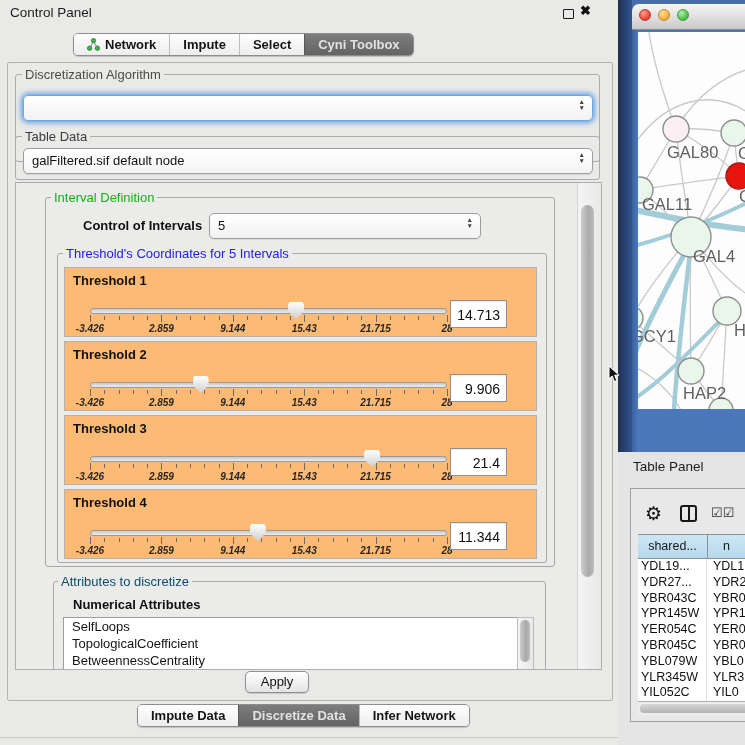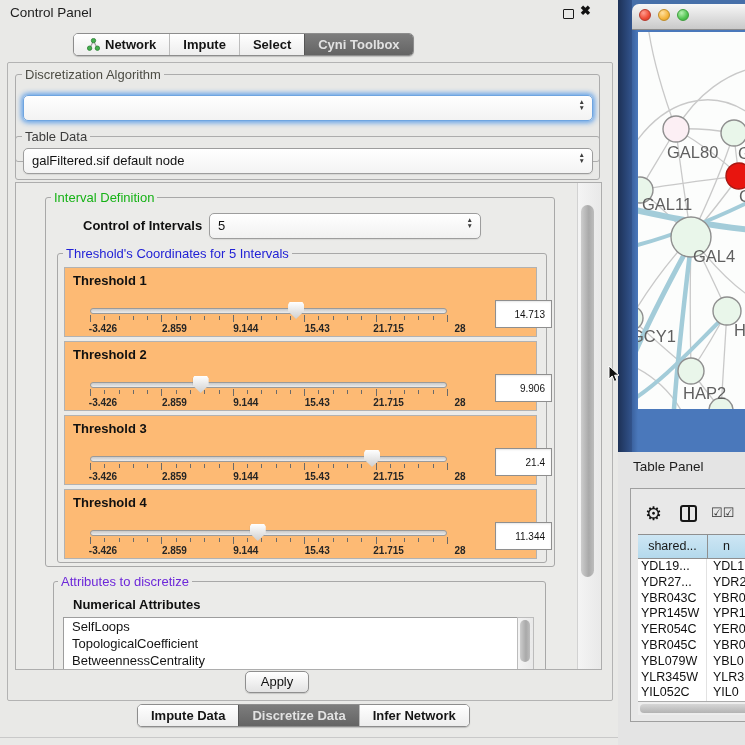--- a/index.html
+++ b/index.html
@@ -55,24 +55,24 @@
   .thr-label{position:absolute;left:8px;top:5px;font-size:13px;font-weight:bold;color:#101010;}
   .slider{position:absolute;left:25px;top:33px;width:357px;height:20px;}
   .rail{position:absolute;left:0;right:0;top:7px;height:4px;border:1px solid #9a9a9a;border-radius:3px;
         background:linear-gradient(#c9c9c9,#ececec);}
   .handle{position:absolute;top:1px;width:16px;height:17px;background:linear-gradient(#ffffff,#cfcfcf);
           clip-path:polygon(10% 0,90% 0,100% 14%,100% 55%,50% 100%,0 55%,0 14%);
           filter:drop-shadow(0 0 1px #787878);}
   .ticks{position:absolute;left:25px;top:47px;width:357px;height:8px;}
   .tick{position:absolute;top:1px;width:1px;height:4px;background:#6a6a6a;}
   .tick.major{top:0;height:7px;}
-  .ticklabels{position:absolute;left:38px;top:55px;width:357px;height:10px;}
+  .ticklabels{position:absolute;left:25px;top:55px;width:357px;height:10px;font-style:italic;}
   .ticklab{position:absolute;transform:translateX(-50%);font-size:10px;font-weight:bold;color:#262626;white-space:nowrap;}
-  .valbox{position:absolute;left:430px;top:32px;width:57px;height:28px;background:#fff;border:1px solid #8f8f8f;
-          font-size:10px;color:#111;text-align:right;line-height:28px;padding-right:6px;box-sizing:border-box;
+  .valbox{position:absolute;left:385px;top:32px;width:57px;height:28px;background:#fff;border:1px solid #8f8f8f;
+          font-size:14px;color:#111;text-align:right;line-height:28px;padding-right:6px;box-sizing:border-box;
           box-shadow:inset 0 1px 2px rgba(0,0,0,.1);}
   .attr-item{font-size:13px;color:#141414;line-height:17px;padding-left:8px;white-space:nowrap;}
 
   
   .aqua-btn{position:absolute;border:1px solid #8f8f8f;border-radius:5px;background:linear-gradient(#ffffff,#e3e3e3);
             font-size:13px;color:#111;text-align:center;box-shadow:0 1px 1px rgba(0,0,0,.15);}
 
   
   #right{position:absolute;left:618px;top:0;width:127px;height:745px;background:#e4e4e4;}
   #navy{position:absolute;left:0;top:0;width:127px;height:452px;background:linear-gradient(90deg,#1d3156,#2c4a7e 10px,#33548c 14px,#466fa9 14px,#466fa9);}
@@ -343,21 +343,21 @@
             <span class="ticklab" style="left: 20%;">2.859</span>
             <span class="ticklab" style="left: 40%;">9.144</span>
             <span class="ticklab" style="left: 60%;">15.43</span>
             <span class="ticklab" style="left: 80%;">21.715</span>
             <span class="ticklab" style="left: 100%;">28</span>
           </div>
         <div class="valbox">11.344</div>
       </div>
 
       <div class="grp" style="left:37px;top:398px;width:491px;height:100px;border-color:#a8a8a8;"></div>
-      <div class="grp-label" style="left:42px;top:391px;color:#6d28d9;background:#ebebe9;">Attributes to discretize</div>
+      <div class="grp-label" style="left:42px;top:391px;color:#0c4a6e;background:#ebebe9;">Attributes to discretize</div>
       <div class="bold-label" style="left:57px;top:414px;">Numerical Attributes</div>
       <div style="position:absolute;left:47px;top:434px;width:453px;height:51px;background:#fff;border:1px solid #9d9d9d;overflow:hidden;">
         <div>
             <div class="attr-item">SelfLoops</div>
             <div class="attr-item">TopologicalCoefficient</div>
             <div class="attr-item">BetweennessCentrality</div>
           </div>
       </div>
       <div class="vtrack" style="left:501px;top:434px;width:15px;height:52px;border:1px solid #bcbcbc;">
         <div class="vthumb" style="left:2px;top:2px;width:10px;height:42px;"></div>

